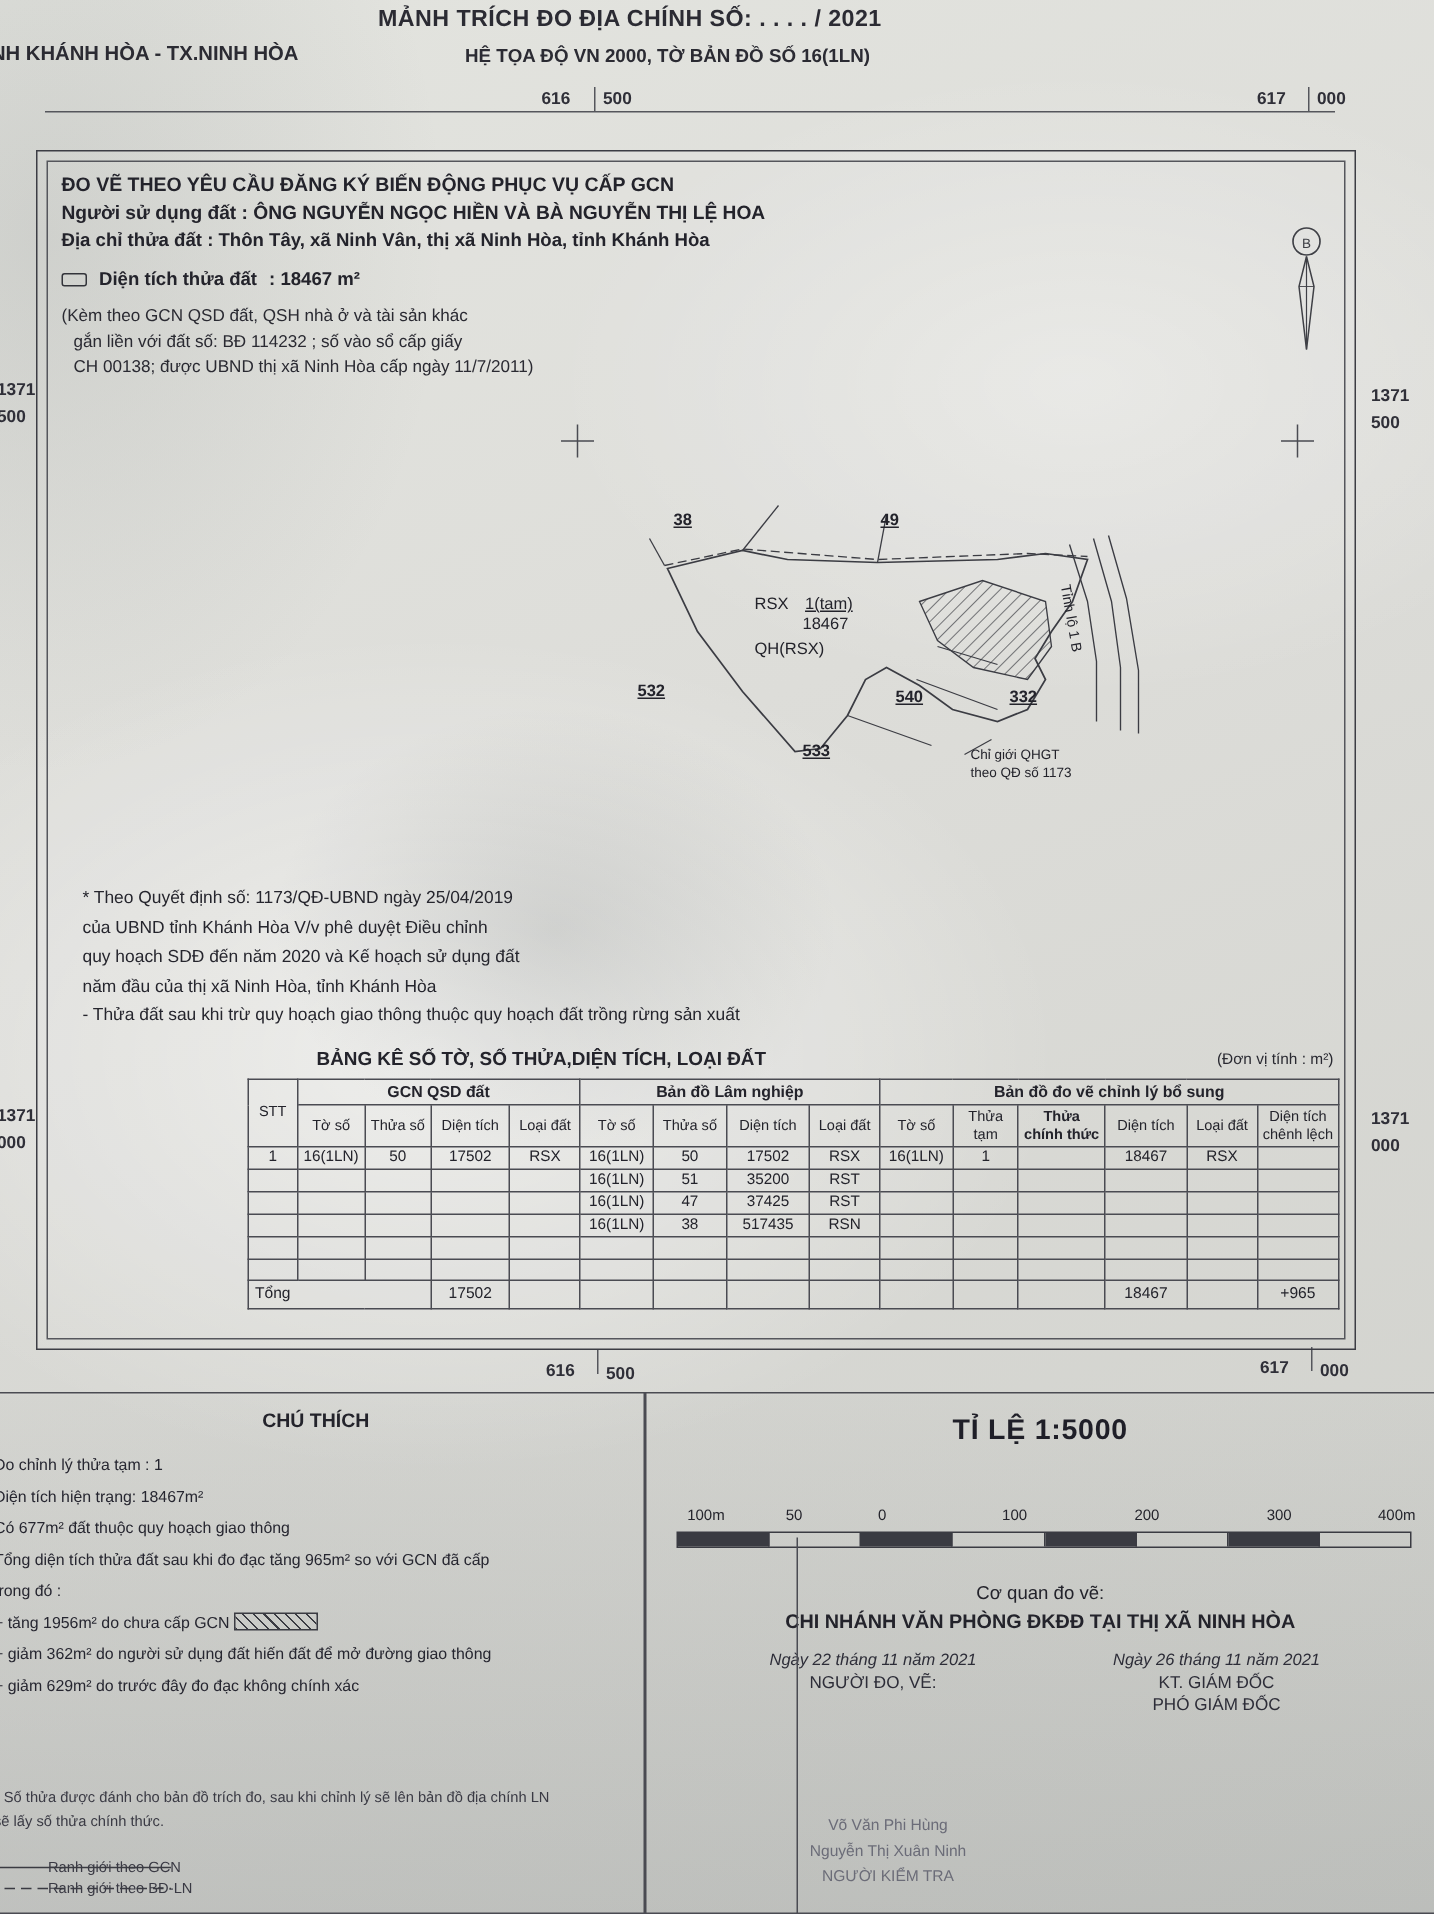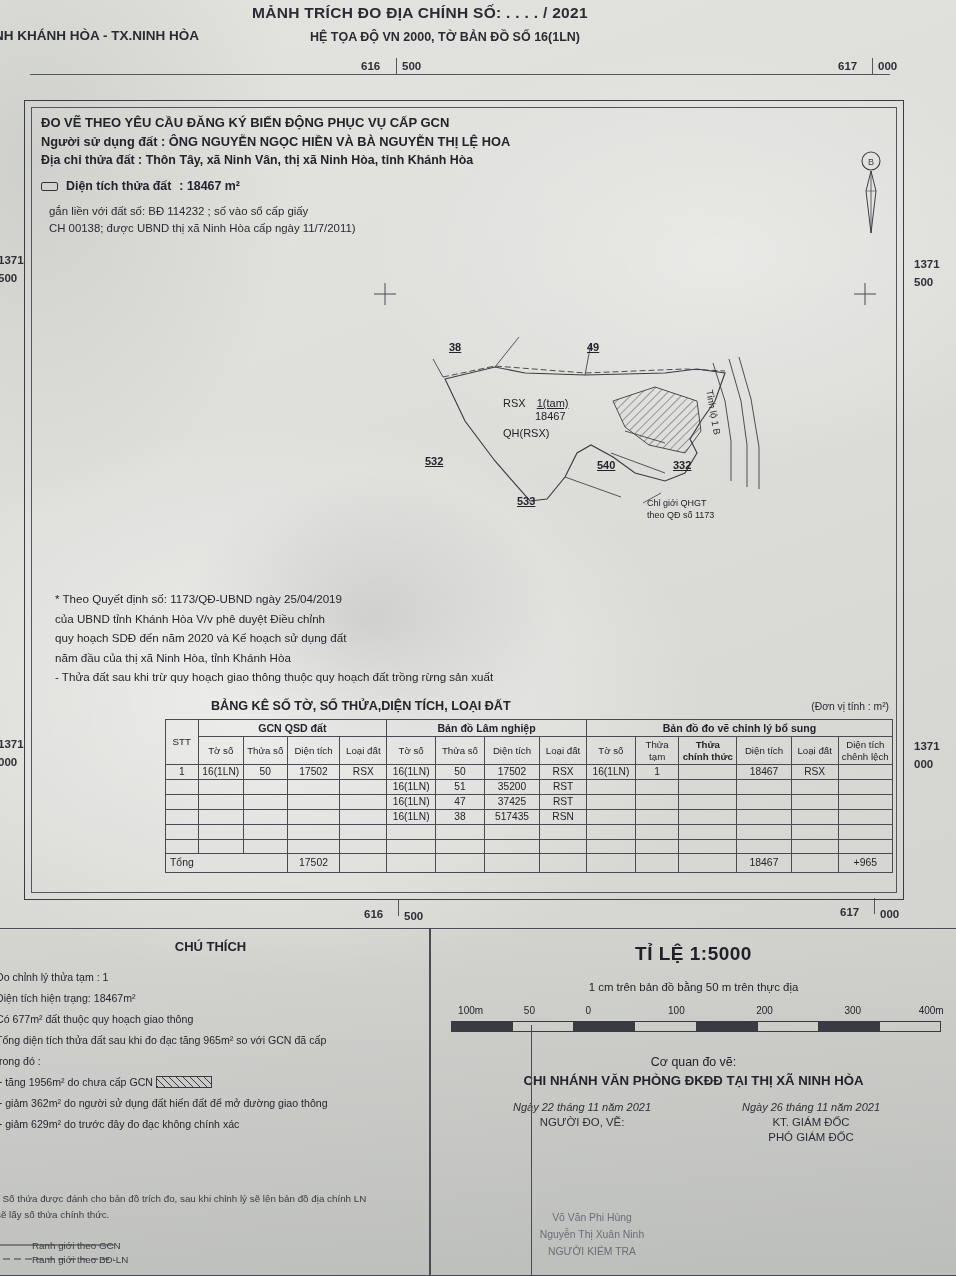--- a/index.html
+++ b/index.html
@@ -183,20 +183,21 @@
     <div class="info">
       <div class="l1">ĐO VẼ THEO YÊU CẦU ĐĂNG KÝ BIẾN ĐỘNG PHỤC VỤ CẤP GCN</div>
       <div class="l2">Người sử dụng đất :  ÔNG NGUYỄN NGỌC HIỀN VÀ BÀ NGUYỄN THỊ LỆ HOA</div>
       <div class="l3">Địa chỉ thửa đất : Thôn Tây, xã Ninh Vân, thị xã Ninh Hòa, tỉnh Khánh Hòa</div>
       <div class="area">
         <span class="sq"></span>
         <span>Diện tích thửa đất</span>
         <span>: 18467 m²</span>
       </div>
       <div class="note">
+        <div>(Kèm theo GCN QSD đất, QSH nhà ở và tài sản khác</div>
         <div style="padding-left:8px;">gắn liền với đất số: BĐ 114232 ; số vào sổ cấp giấy</div>
         <div style="padding-left:8px;">CH 00138; được UBND thị xã Ninh Hòa cấp ngày 11/7/2011)</div>
       </div>
     </div>
 
     <svg class="compass" viewBox="0 0 36 96">
       <circle cx="18" cy="12" r="9" fill="none" stroke="#3f4046" stroke-width="1.1"></circle>
       <text x="18" y="16" font-size="9" text-anchor="middle" fill="#3f4046" font-family="Liberation Sans, sans-serif">B</text>
       <path d="M18 22 L13 42 L18 84 L23 42 Z" fill="none" stroke="#3f4046" stroke-width="1"></path>
       <path d="M18 22 L18 84" stroke="#3f4046" stroke-width="0.8"></path>
@@ -239,21 +240,21 @@
       </g>
 
       <g stroke="#3b3c43" stroke-width="0.8" fill="none">
         <path d="M618 402 L636 392"></path>
       </g>
     </svg>
 
     <div class="plabel u" style="left:424px; top:240px;">38</div>
     <div class="plabel u" style="left:562px; top:240px;">49</div>
     <div class="plabel u" style="left:400px; top:354px;">532</div>
-    <div class="plabel u" style="left:492px; top:394px;">533</div>
+    <div class="plabel u" style="left:510px; top:394px;">533</div>
     <div class="plabel u" style="left:572px; top:358px;">540</div>
     <div class="plabel u" style="left:648px; top:358px;">332</div>
 
     <div style="position:absolute; left:478px; top:296px; font-size:11px; color:#23232b; line-height:13px;">
       <div><span>RSX</span>
            <span style="margin-left:8px; text-decoration:underline;">1(tam)</span></div>
       <div style="margin-left:32px;">18467</div>
       <div style="margin-top:4px;">QH(RSX)</div>
     </div>
 
@@ -448,21 +449,20 @@
         <div>Ranh giới theo BĐ-LN</div>
       </div>
       <svg style="position:absolute; left:-4px; top:306px;" width="132" height="34">
         <path d="M4 10 L126 10" stroke="#3a3b42" stroke-width="1" fill="none"></path>
         <path d="M4 24 L126 24" stroke="#3a3b42" stroke-width="1" stroke-dasharray="7 4" fill="none"></path>
       </svg>
     </div>
 
     <div class="br">
       <div class="scale-title">TỈ LỆ 1:5000</div>
-      <div class="scale-sub">1 cm trên bản đồ bằng 50 m trên thực địa</div>
 
       <div class="scalebar-wrap">
         <div class="sb-ticks">
           <span style="left:4%;">100m</span>
           <span style="left:16%;">50</span>
           <span style="left:28%;">0</span>
           <span style="left:46%;">100</span>
           <span style="left:64%;">200</span>
           <span style="left:82%;">300</span>
           <span style="left:98%;">400m</span>

